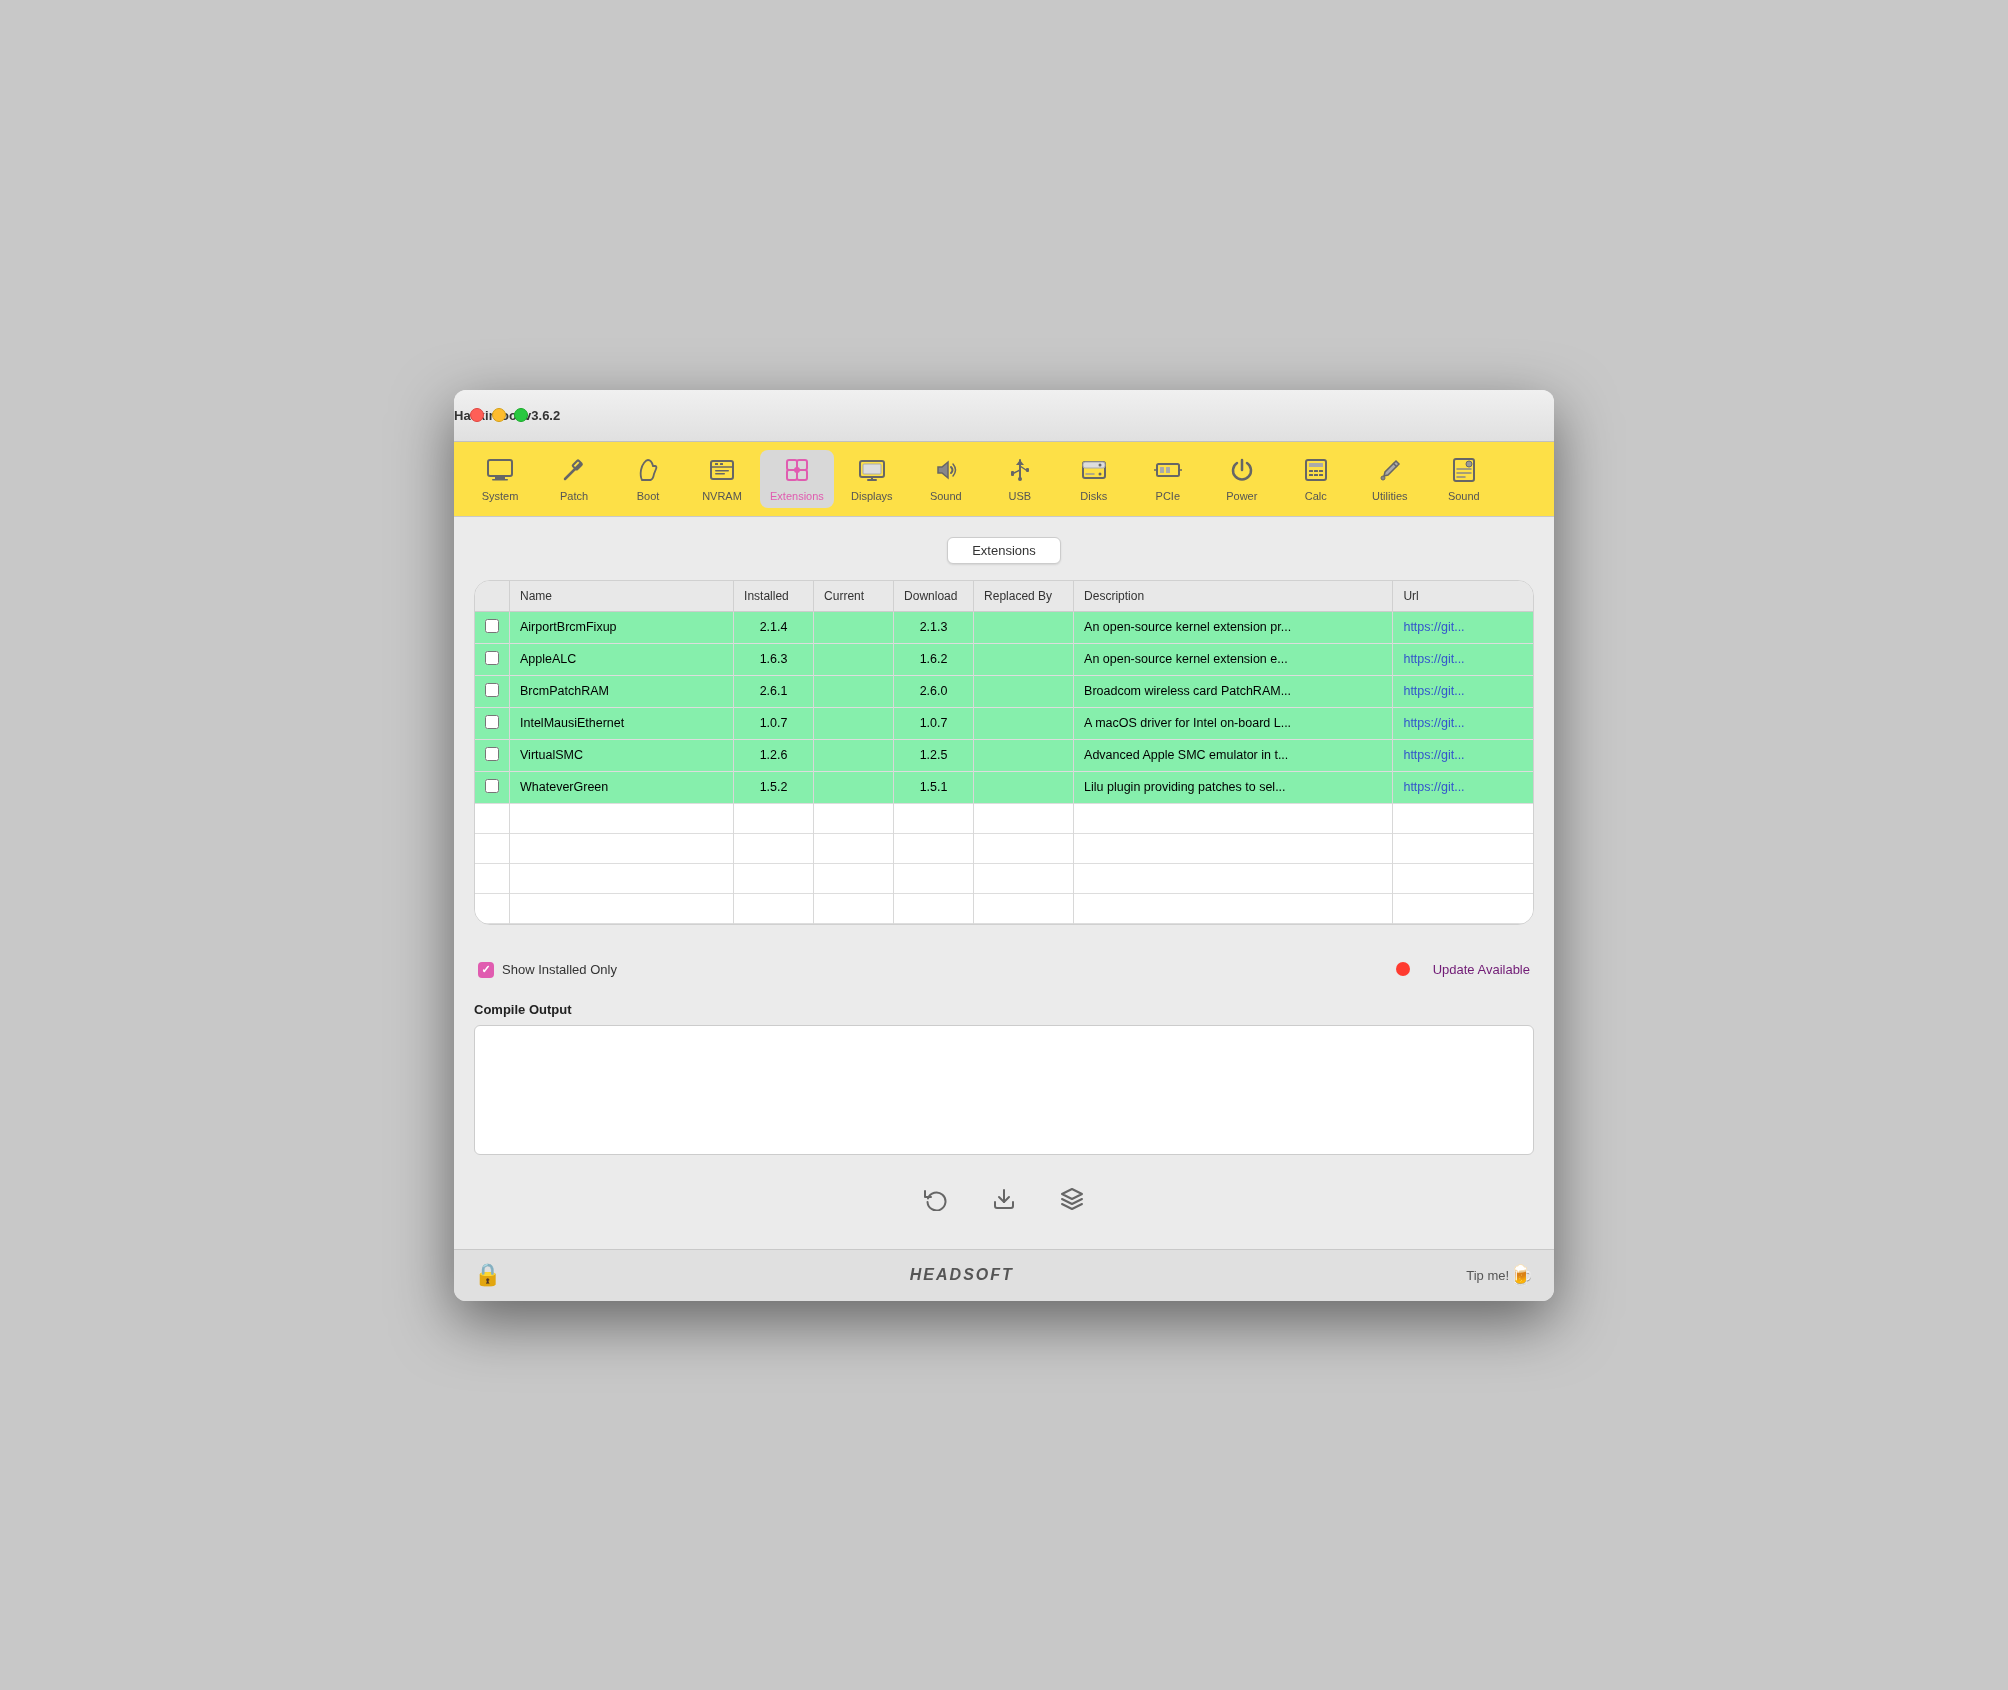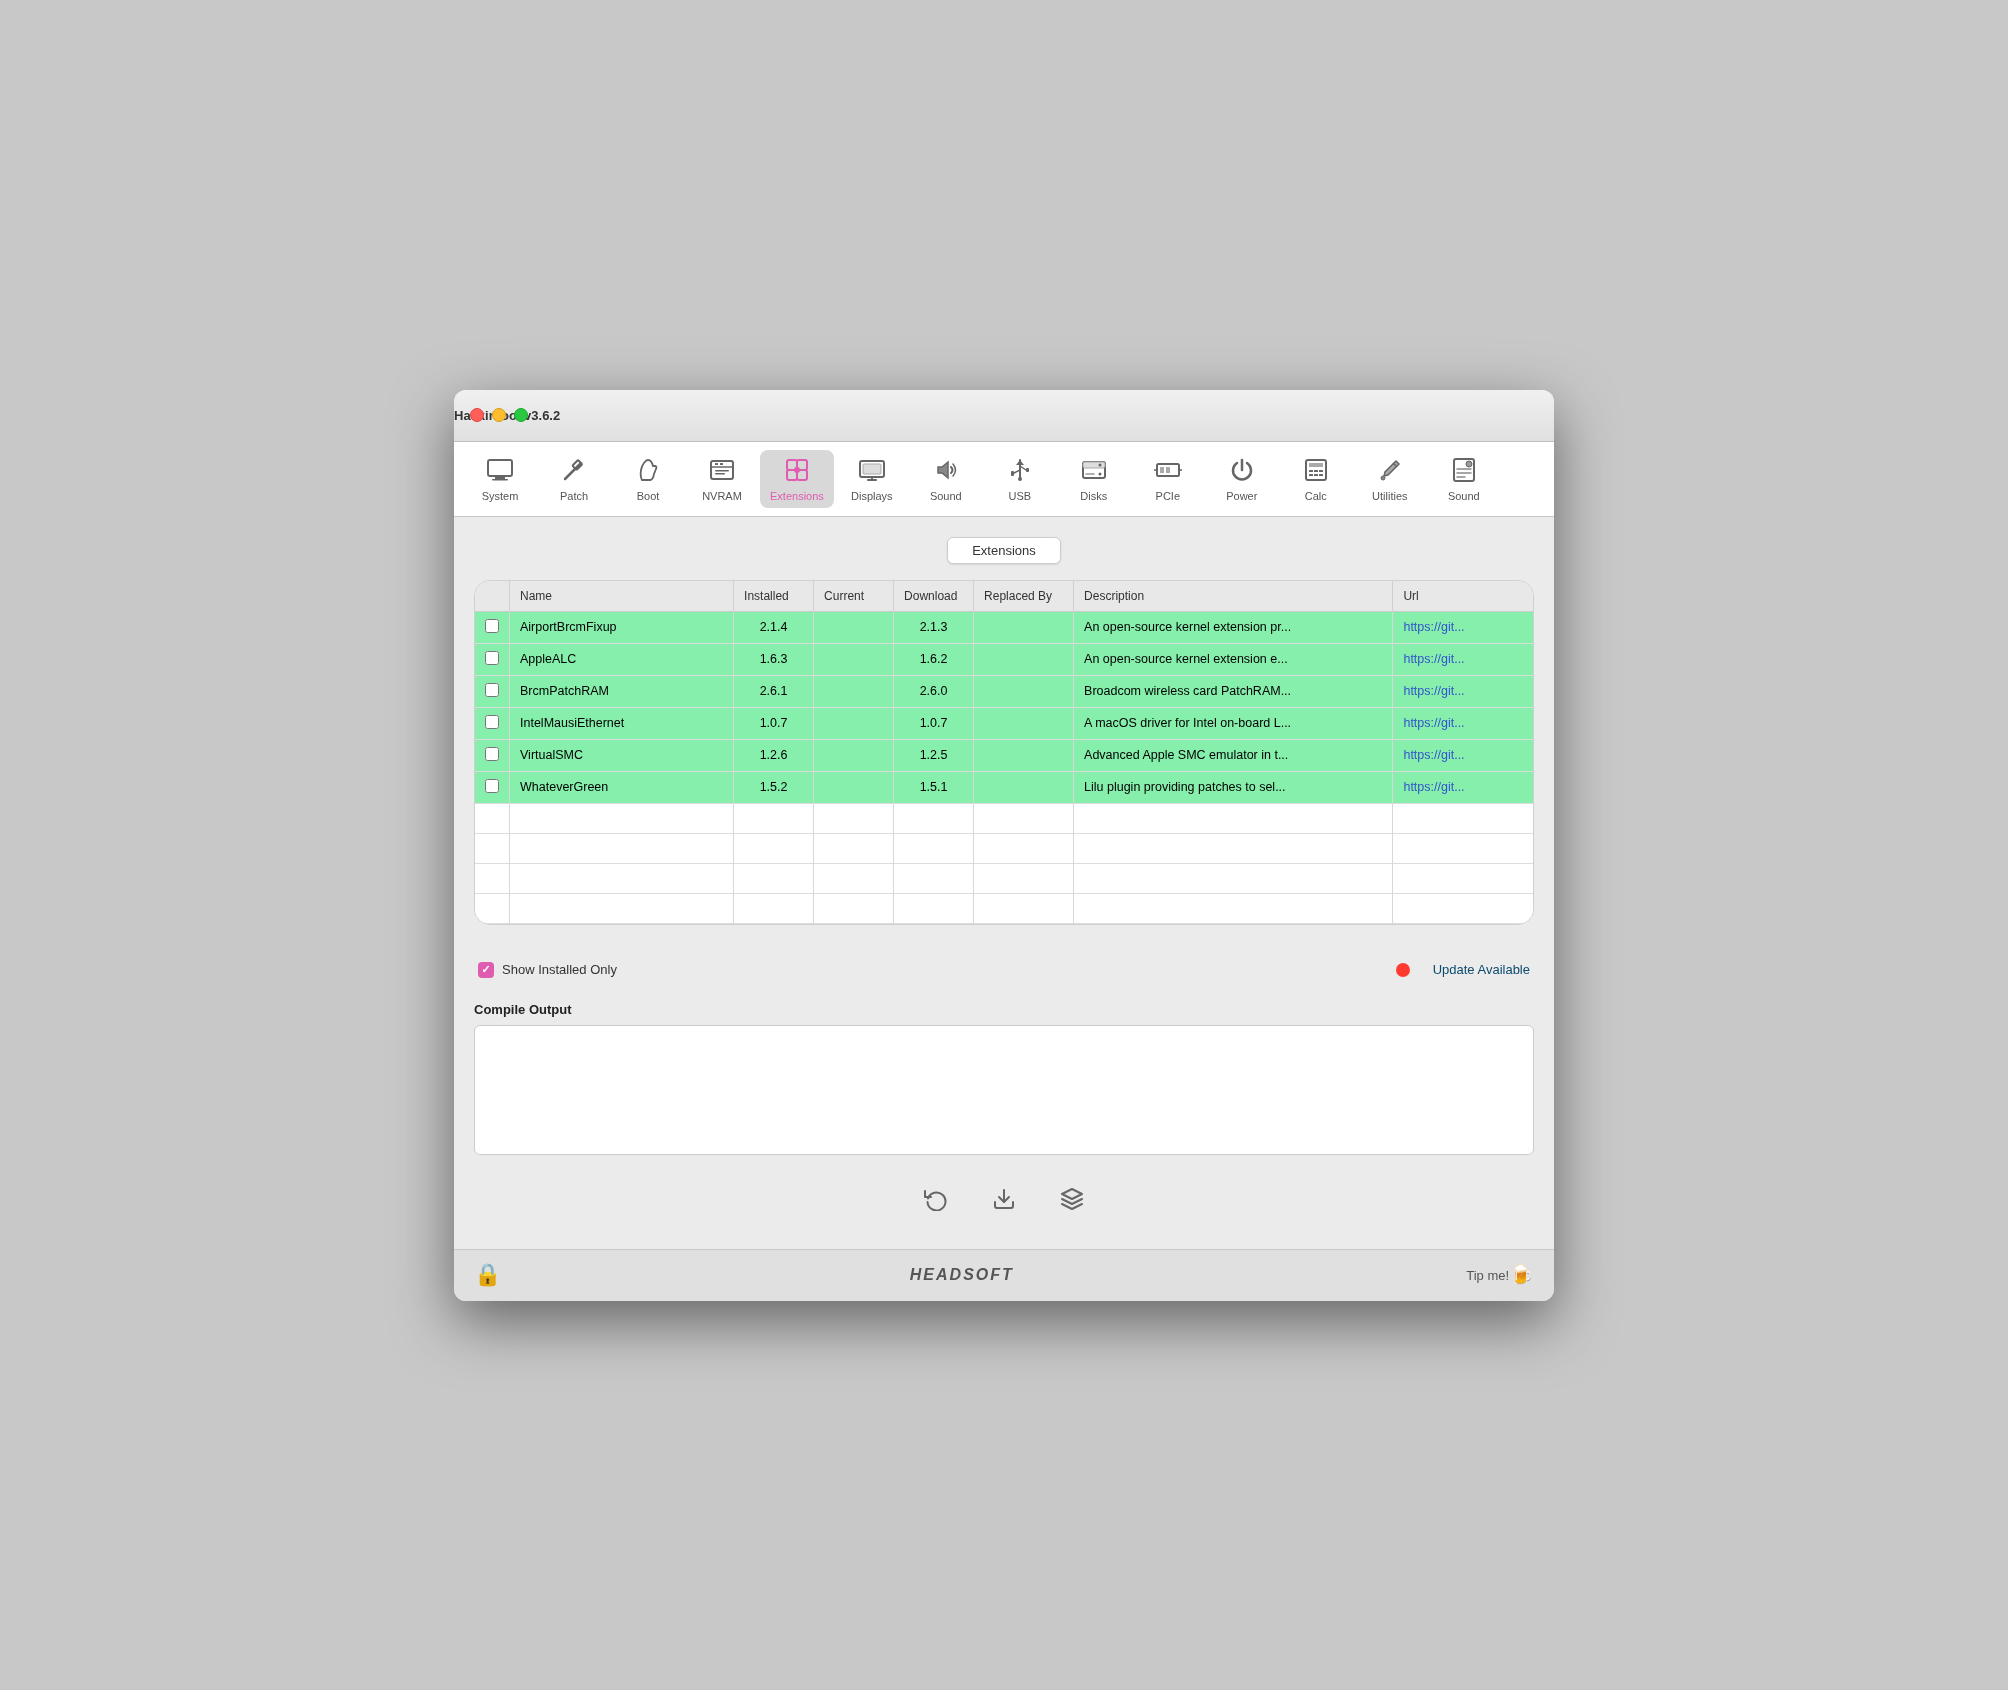--- a/index.html
+++ b/index.html
@@ -42,21 +42,21 @@
     }
     .tl-close { background: #ff5f57; border: 1px solid #e0443e; }
     .tl-minimize { background: #febc2e; border: 1px solid #d4a017; }
     .tl-maximize { background: #28c840; border: 1px solid #1aab29; }
     .window-title {
       font-size: 13px;
       font-weight: 600;
       color: #333;
     }
     .toolbar {
-      background: #ffffff;
+      background: #fde047;
       border-bottom: 1px solid #c8c8c8;
       display: flex;
       align-items: center;
       padding: 8px 10px;
       gap: 2px;
     }
     .toolbar-item {
       display: flex;
       flex-direction: column;
       align-items: center;
@@ -183,24 +183,24 @@
       flex-shrink: 0;
     }
     .custom-checkbox::after {
       content: '✓';
       color: white;
       font-size: 11px;
       font-weight: bold;
     }
     .update-indicator {
       display: flex;
-      align-items: flex-end;
+      align-items: flex-start;
       gap: 23px;
       font-size: 13px;
-      color: #0c4a6e;
+      color: #701a75;
       margin-left: auto;
     }
     .red-dot {
       width: 14px;
       height: 14px;
       background: #ff3b30;
       border-radius: 50%;
       flex-shrink: 0;
     }
     .compile-section {

